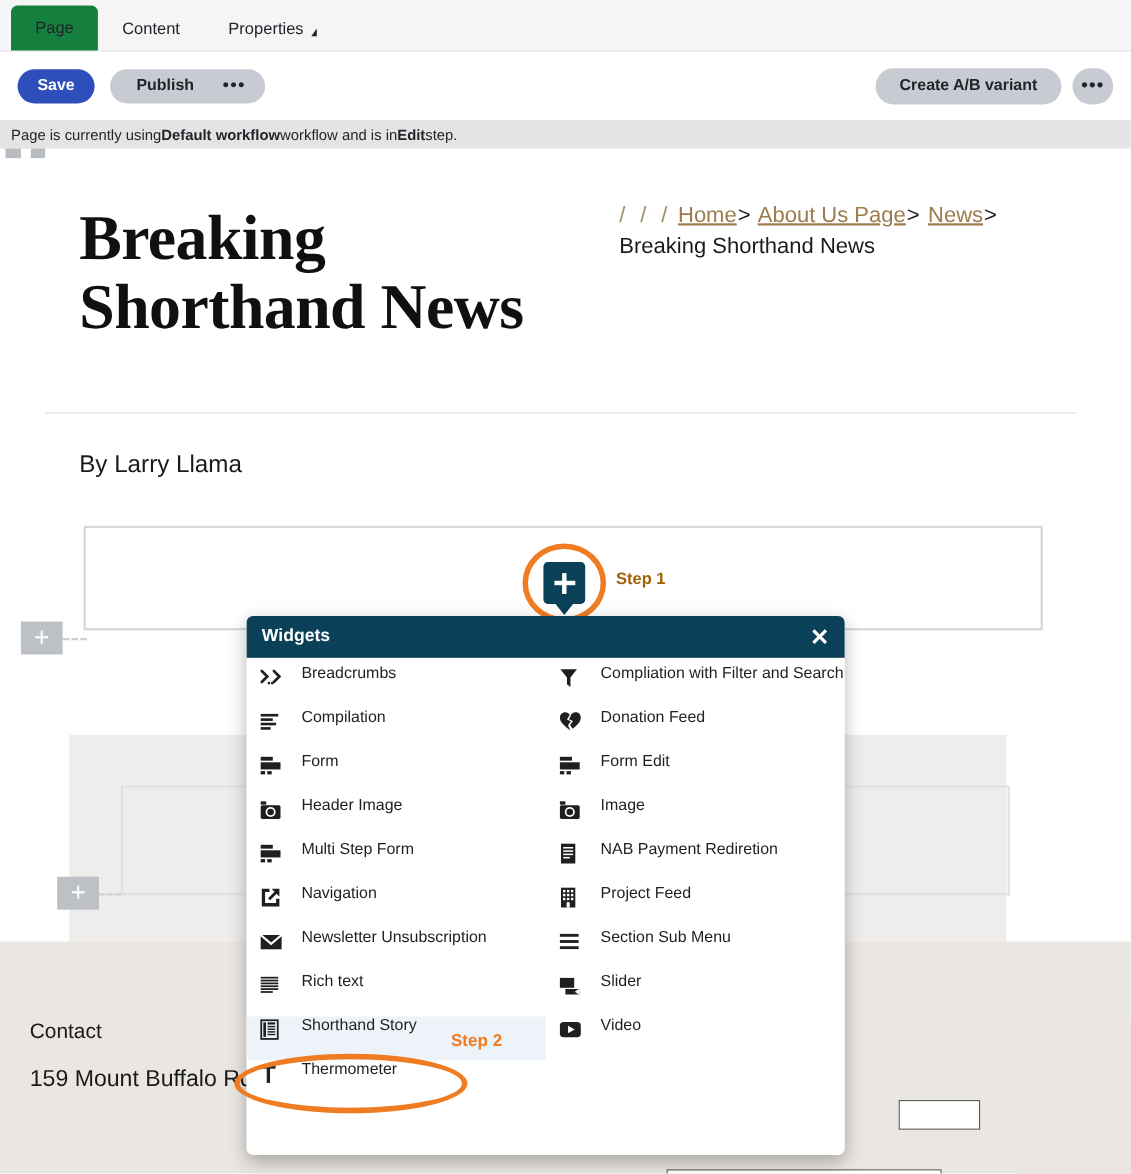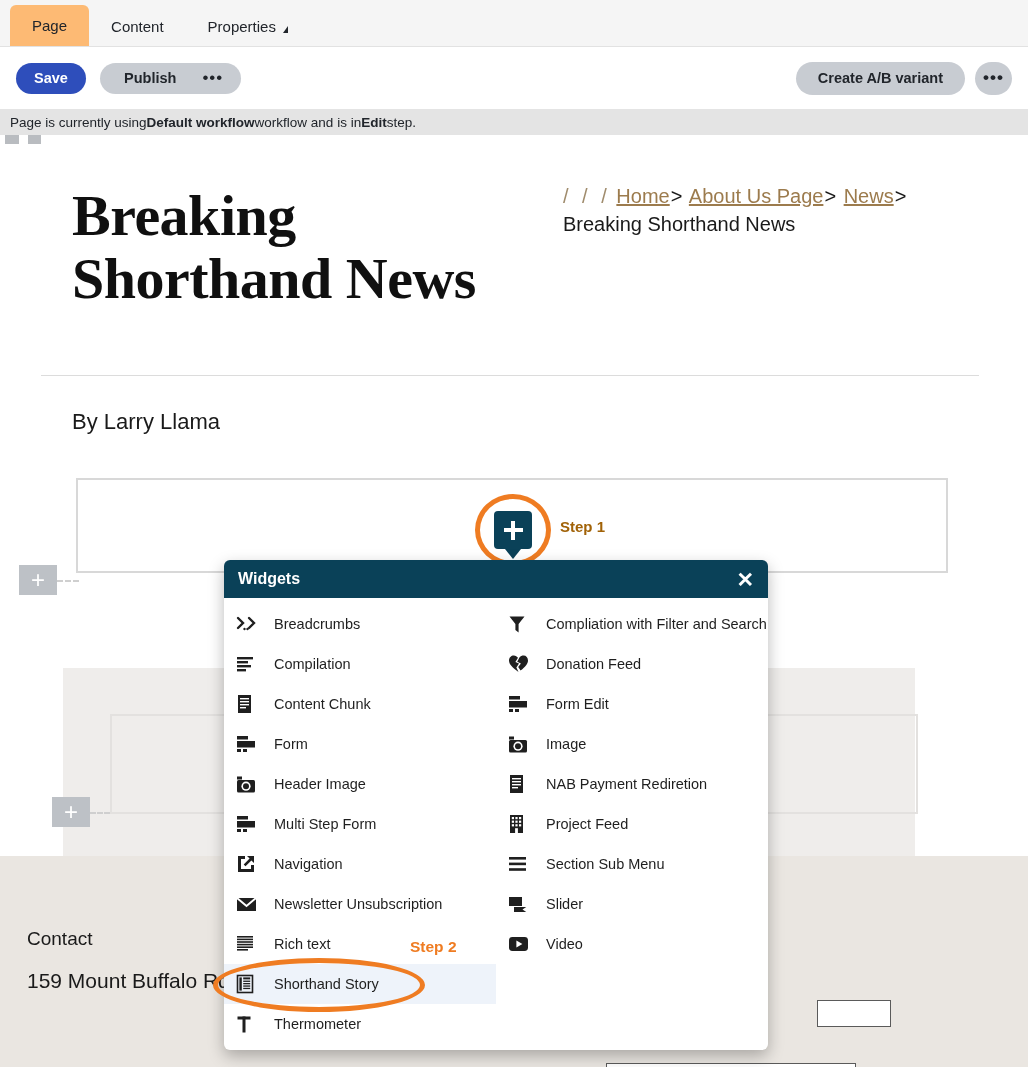--- a/index.html
+++ b/index.html
@@ -18,21 +18,21 @@
     border-bottom: 1px solid #e2e2e2;
     display: flex; align-items: flex-end;
     padding-left: 10px;
   }
   .tab {
     height: 39px; display: flex; align-items: center;
     padding: 0 22px; font-size: 15px; color: #21252b;
     border-radius: 6px 6px 0 0; cursor: pointer;
     white-space: nowrap;
   }
-  .tab.active { background: #fdba74; height: 41px; }
+  .tab.active { background: #15803d; height: 41px; }
   .tab .caret {
     display: inline-block; width: 0; height: 0; margin-left: 7px;
     border-left: 5px solid transparent;
     border-bottom: 7px solid #21252b;
     position: relative; top: 3px;
   }
 
   
   .actionbar {
     position: absolute; left: 0; top: 47px; width: 1028px; height: 62px;
@@ -207,21 +207,21 @@
   }
   .dlg-close {
     margin-left: auto; margin-right: 14px; cursor: pointer;
     color: #ffffff; font-size: 21px; font-weight: 700; line-height: 1;
   }
   .dlg-body {
     display: grid; grid-template-columns: 1fr 1fr;
     padding: 6px 0 8px 0; column-gap: 0px;
   }
   .wrow {
-    display: flex; align-items: center; height: 40px;
+    display: flex; height: 40px;
     padding-left: 12px; cursor: pointer; font-size: 14.5px; color: #1f1f1f;
   }
   .wrow.sel { background: #eef3fa; }
   .wicon {
     width: 28px; min-width: 28px; height: 24px; margin-right: 10px;
     display: flex; align-items: center; justify-content: flex-start;
     color: #1f1f1f;
   }
   .wicon svg { display: block; }
 
@@ -336,32 +336,20 @@
             <svg width="20" height="18" viewBox="0 0 20 18">
               <rect x="1" y="2" width="16" height="2.4" fill="#1f1f1f"></rect>
               <rect x="1" y="6" width="11" height="2.4" fill="#1f1f1f"></rect>
               <rect x="1" y="10" width="14" height="2.4" fill="#1f1f1f"></rect>
               <rect x="1" y="14" width="9" height="2.4" fill="#1f1f1f"></rect>
             </svg>
           </span>
         <span>Compilation</span>
       </div>
 
-      <div class="wrow">
-        <span class="wicon">
-            <svg width="18" height="20" viewBox="0 0 18 20">
-              <rect x="2" y="1" width="13" height="18" fill="#1f1f1f"></rect>
-              <rect x="4" y="4" width="9" height="1.4" fill="#fff"></rect>
-              <rect x="4" y="7" width="9" height="1.4" fill="#fff"></rect>
-              <rect x="4" y="10" width="9" height="1.4" fill="#fff"></rect>
-              <rect x="4" y="13" width="6" height="1.4" fill="#fff"></rect>
-            </svg>
-          </span>
-        <span>Content Chunk</span>
-      </div>
 
       <div class="wrow">
         <span class="wicon">
             <svg width="22" height="18" viewBox="0 0 22 18">
               <rect x="1" y="1" width="11" height="3.5" fill="#1f1f1f"></rect>
               <rect x="1" y="6" width="18" height="6.5" fill="#1f1f1f"></rect>
               <rect x="1" y="14" width="4" height="3" fill="#1f1f1f"></rect>
               <rect x="7" y="14" width="4" height="3" fill="#1f1f1f"></rect>
             </svg>
           </span>

